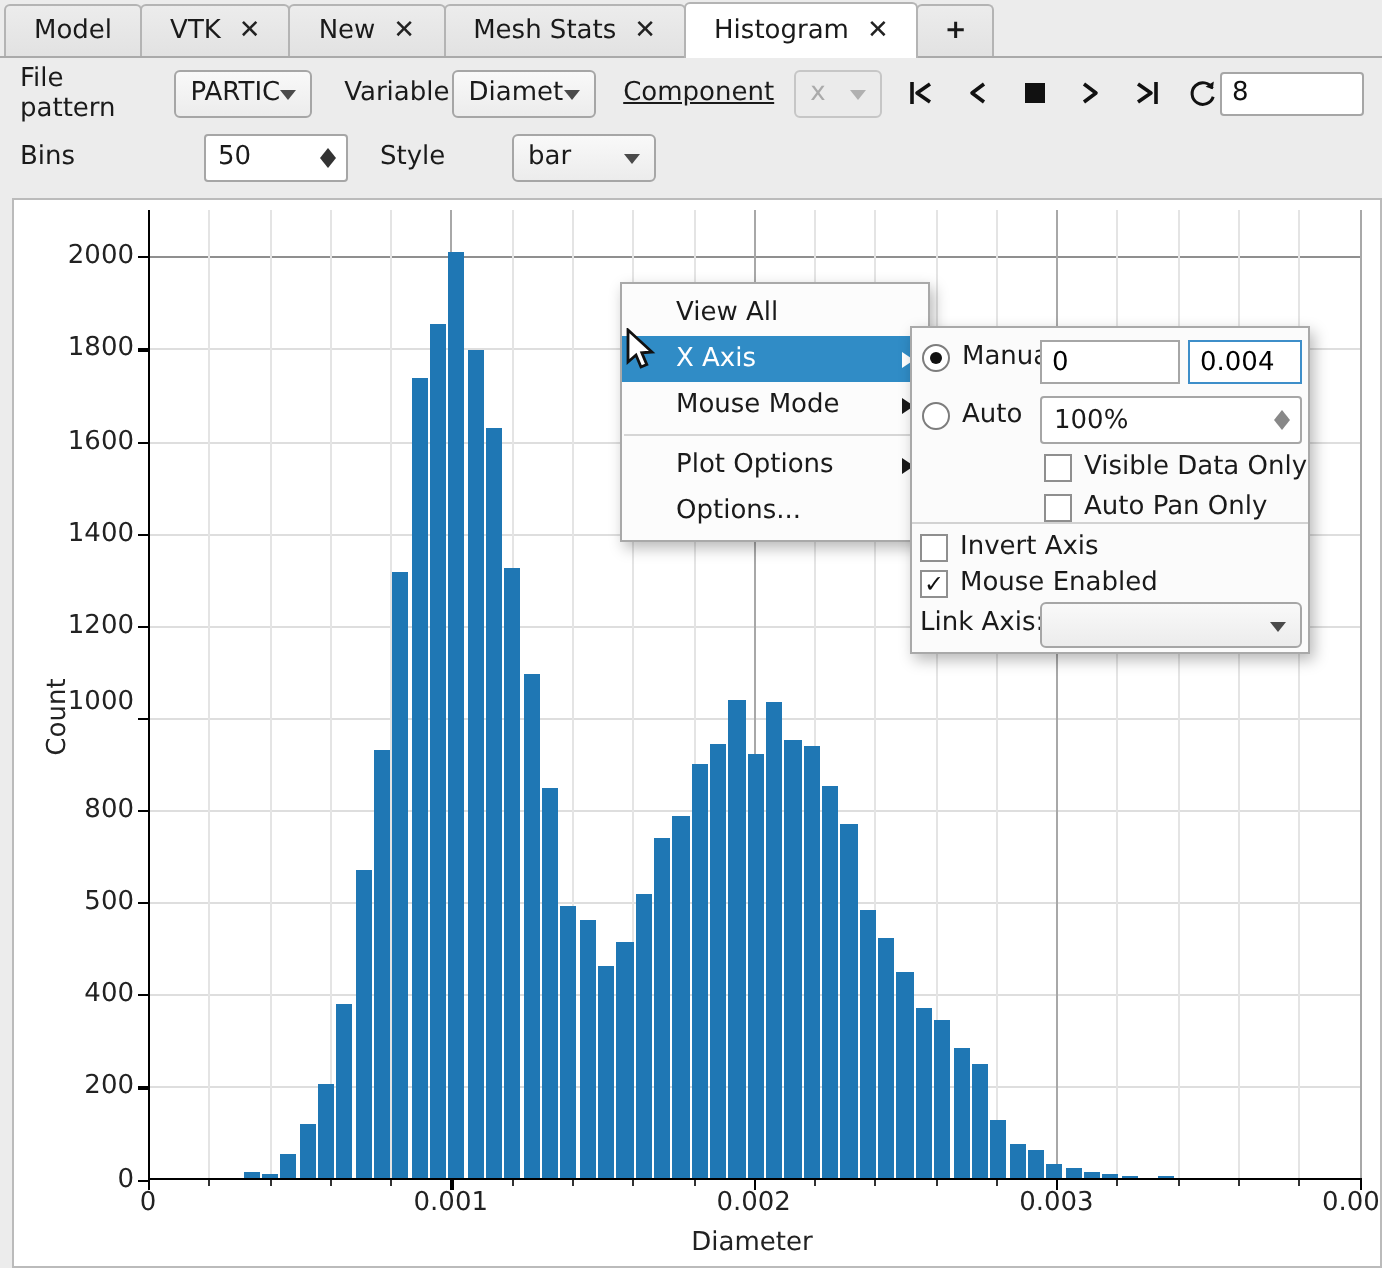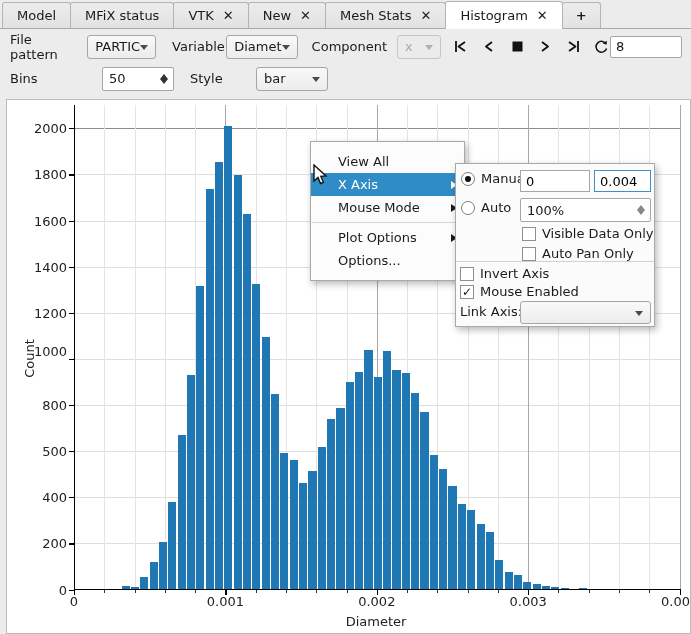--- a/index.html
+++ b/index.html
@@ -56,21 +56,21 @@
                font-size:13px; color:#222; white-space:nowrap; }
   .xtick-lbl { position:absolute; top:494px; transform:translateX(-50%);
                font-size:13px; color:#222; white-space:nowrap; }
   .ylab { position:absolute; left:2px; top:251px; transform:rotate(-90deg);
           transform-origin:center; font-size:13px; color:#222; width:40px; text-align:center; }
   .xlab { position:absolute; top:514px; left:369px; transform:translateX(-50%);
           font-size:13px; color:#222; }
   
   .menu { position:absolute; left:310px; top:141px; width:155px; background:#fcfcfc;
           border:1px solid #a9a9a9; box-shadow:2px 3px 7px rgba(0,0,0,.28);
-          padding:8px 0; z-index:10; }
+          padding:3px 0; z-index:10; }
   .mitem { height:23px; display:flex; align-items:center; padding:0 9px 0 27px;
            position:relative; }
   .mitem.hl { background:#308cc6; color:#fff; }
   .mitem .subarr { position:absolute; right:7px; width:0; height:0;
                    border:4px solid transparent; border-left:6px solid currentColor;
                    border-right:none; }
   .msep { height:1px; background:#d6d6d6; margin:3px 1px; }
   
   .apanel { position:absolute; left:455px; top:163px; width:200px; height:164px;
             background:#fbfbfb; border:1px solid #a9a9a9;
@@ -90,23 +90,20 @@
   .cursor { position:absolute; left:312px; top:164px; z-index:20; pointer-events:none; }
 </style>
 </head>
 <body>
 
 <div class="tabbar" id="tabbar">
     <div class="tab">
       <span>Model</span>
     </div>
     <div class="tab">
-      <span>MFiX status</span>
-    </div>
-    <div class="tab">
       <span>VTK</span>
       <span class="close">✕</span>
     </div>
     <div class="tab">
       <span>New</span>
       <span class="close">✕</span>
     </div>
     <div class="tab">
       <span>Mesh Stats</span>
       <span class="close">✕</span>
@@ -122,21 +119,21 @@
   <span class="lbl slot1">File pattern</span>
   <div class="combo" style="margin-left:10px;text-align:center;">
     <span>PARTIC</span>
     <span class="arr"></span>
   </div>
   <span class="lbl slot2">Variable</span>
   <div class="combo">
     <span>Diamet</span>
     <span class="arr"></span>
   </div>
-  <span class="lbl" style="margin-left:14px;">Component</span>
+  <span class="lbl" style="margin-left:14px;text-decoration:underline;">Component</span>
   <div class="combo disabled" style="width:50px;margin-left:10px;">
     <span>x</span>
     <span class="arr"></span>
   </div>
   <div class="pbgroup" id="pbgroup">
       <div class="pb">
         <svg width="14" height="13" viewBox="0 0 14 13">
           <path d="M2 1 V12" stroke="#111" stroke-width="1.8" fill="none"></path>
           <path d="M11 2 L4.5 6.5 L11 11" stroke="#111" stroke-width="1.8" fill="none" stroke-linejoin="round"></path>
         </svg>

